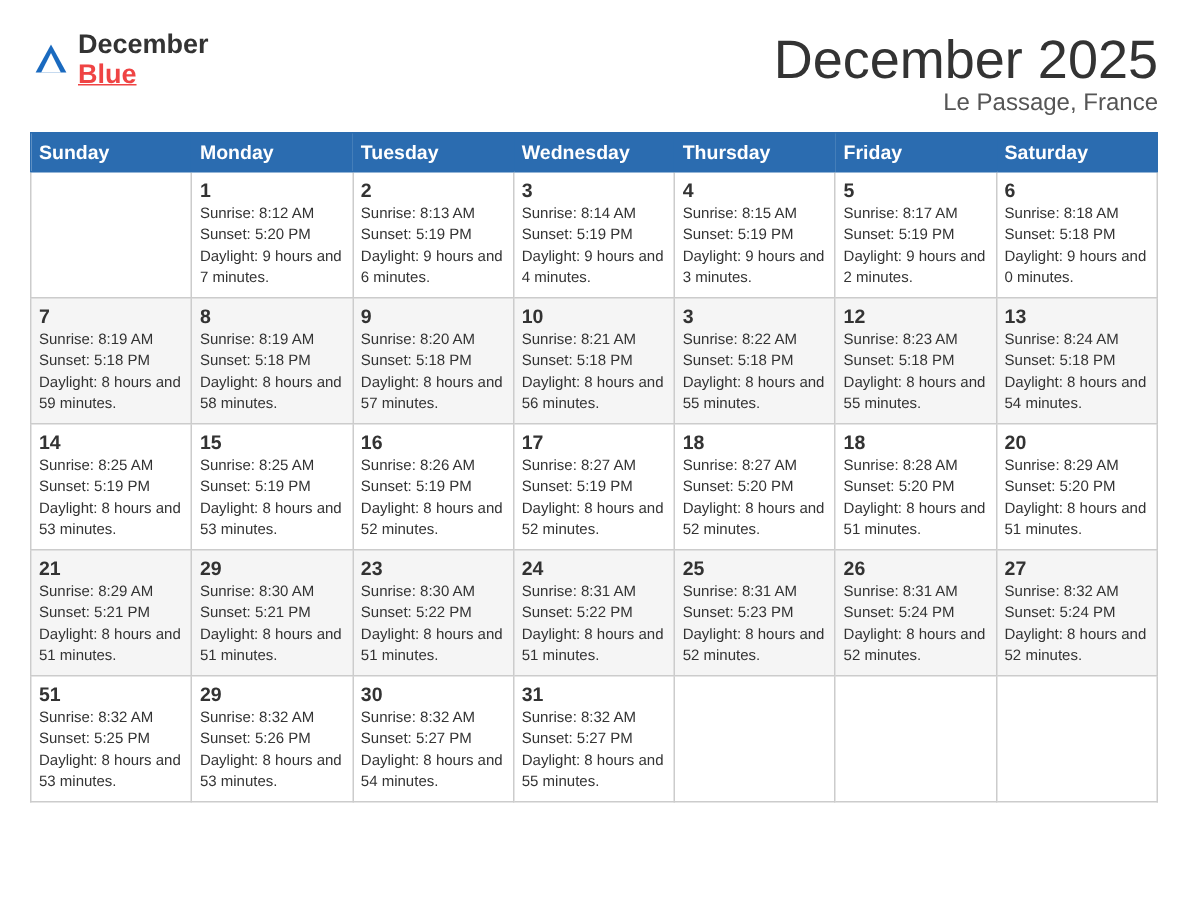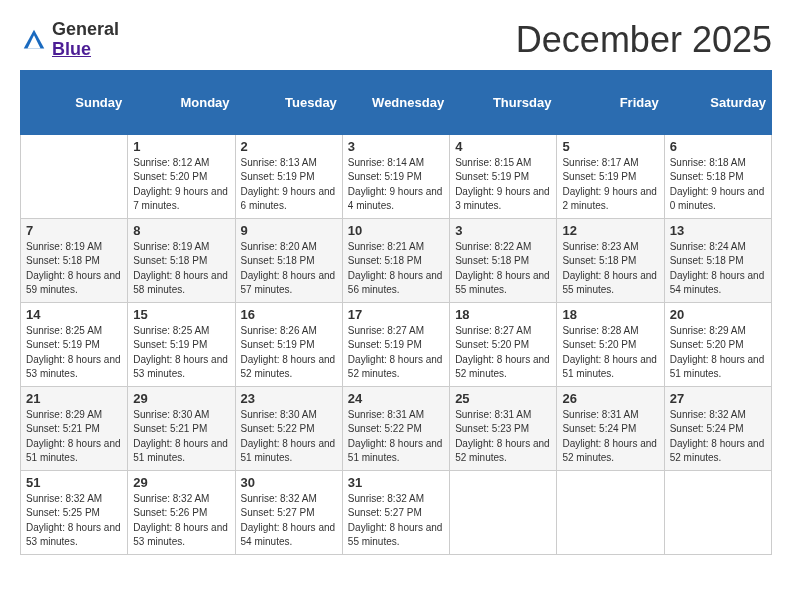--- a/index.html
+++ b/index.html
@@ -20,21 +20,21 @@
       display: flex;
       align-items: center;
       gap: 4px;
     }
     .logo-text {
       font-size: 18px;
       font-weight: bold;
       line-height: 1.1;
     }
     .logo-general { color: #333; }
-    .logo-blue { color: #4c1d95; text-decoration: underline; }
+    .logo-blue { color: #ef4444; text-decoration: underline; }
     .logo-icon {
       width: 28px;
       height: 28px;
     }
     .title-area {
       text-align: right;
     }
     .month-title {
       font-size: 36px;
       font-weight: normal;
@@ -48,22 +48,22 @@
     .calendar {
       width: 100%;
       border-collapse: collapse;
       border: 1px solid #ccc;
     }
     .calendar th {
       background-color: #2b6cb0;
       color: #fff;
       font-size: 13px;
       font-weight: bold;
-      padding: 24px 5px;
-      text-align: right;
+      padding: 5px 5px;
+      text-align: left;
       border: 1px solid #2b6cb0;
     }
     .calendar td {
       vertical-align: top;
       border: 1px solid #ccc;
       padding: 4px 5px;
       width: calc(100% / 7);
       min-height: 80px;
       font-size: 10.5px;
       color: #333;
@@ -92,26 +92,27 @@
 </head>
 <body>
 
 <div class="header-area">
   <div class="logo">
     <svg class="logo-icon" viewBox="0 0 30 30">
       <polygon points="15,4 26,24 4,24" fill="#1a6abf"></polygon>
       <polygon points="15,10 22,24 8,24" fill="#fff"></polygon>
     </svg>
     <div class="logo-text">
-      <span class="logo-general">General</span><br>
+      <span class="logo-general">December</span><br>
       <span class="logo-blue">Blue</span>
     </div>
   </div>
   <div class="title-area">
     <div class="month-title">December 2025</div>
+    <div class="location">Le Passage, France</div>
   </div>
 </div>
 
 <table class="calendar">
   <thead>
     <tr>
       <th>Sunday</th>
       <th>Monday</th>
       <th>Tuesday</th>
       <th>Wednesday</th>

